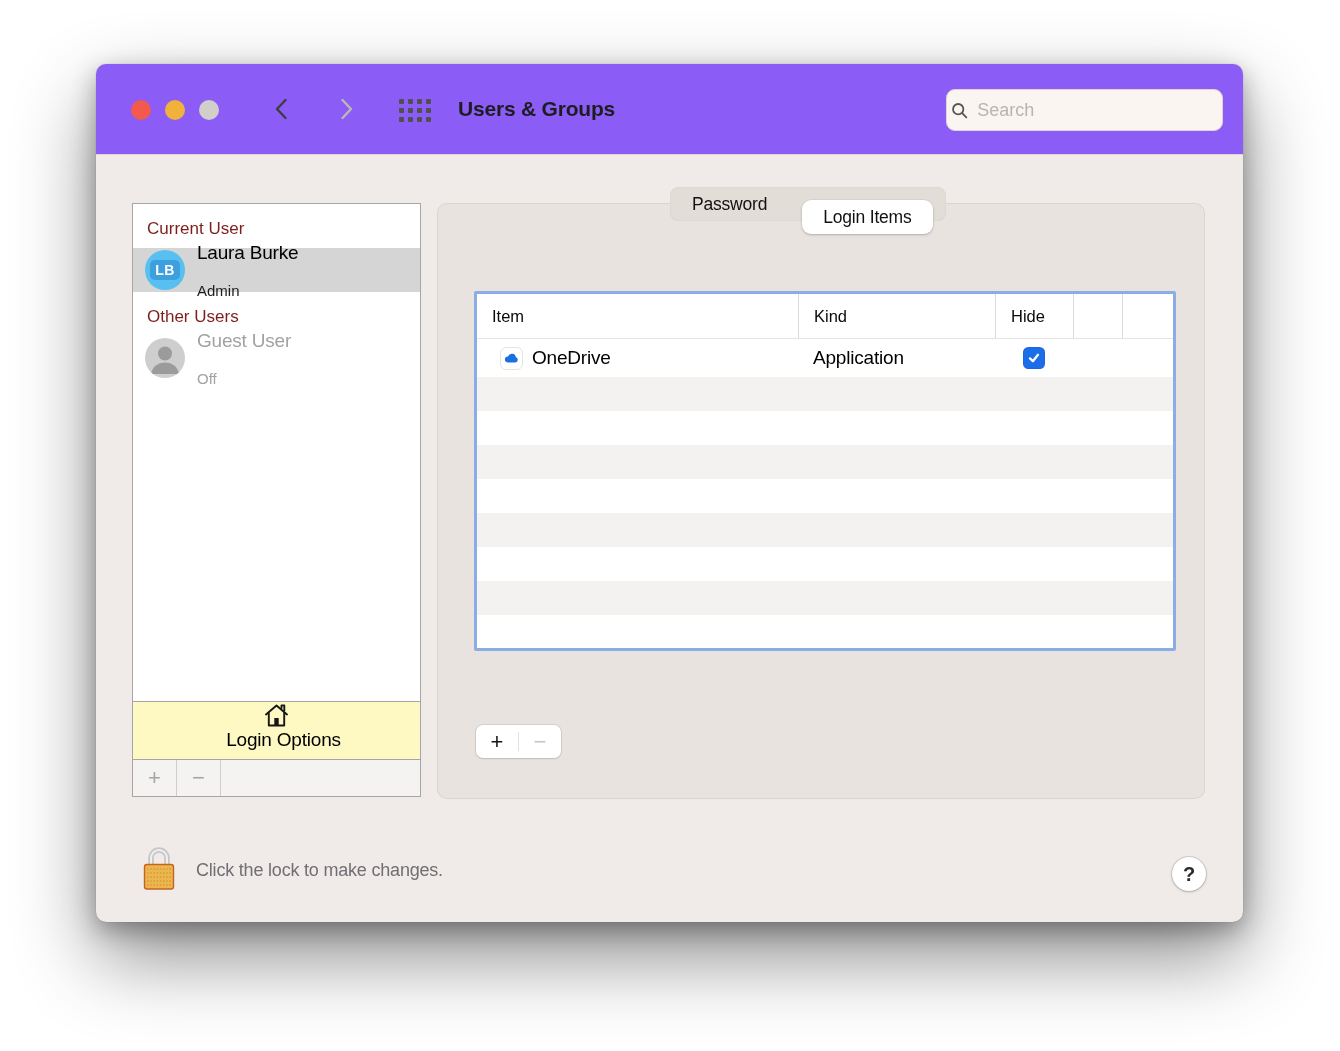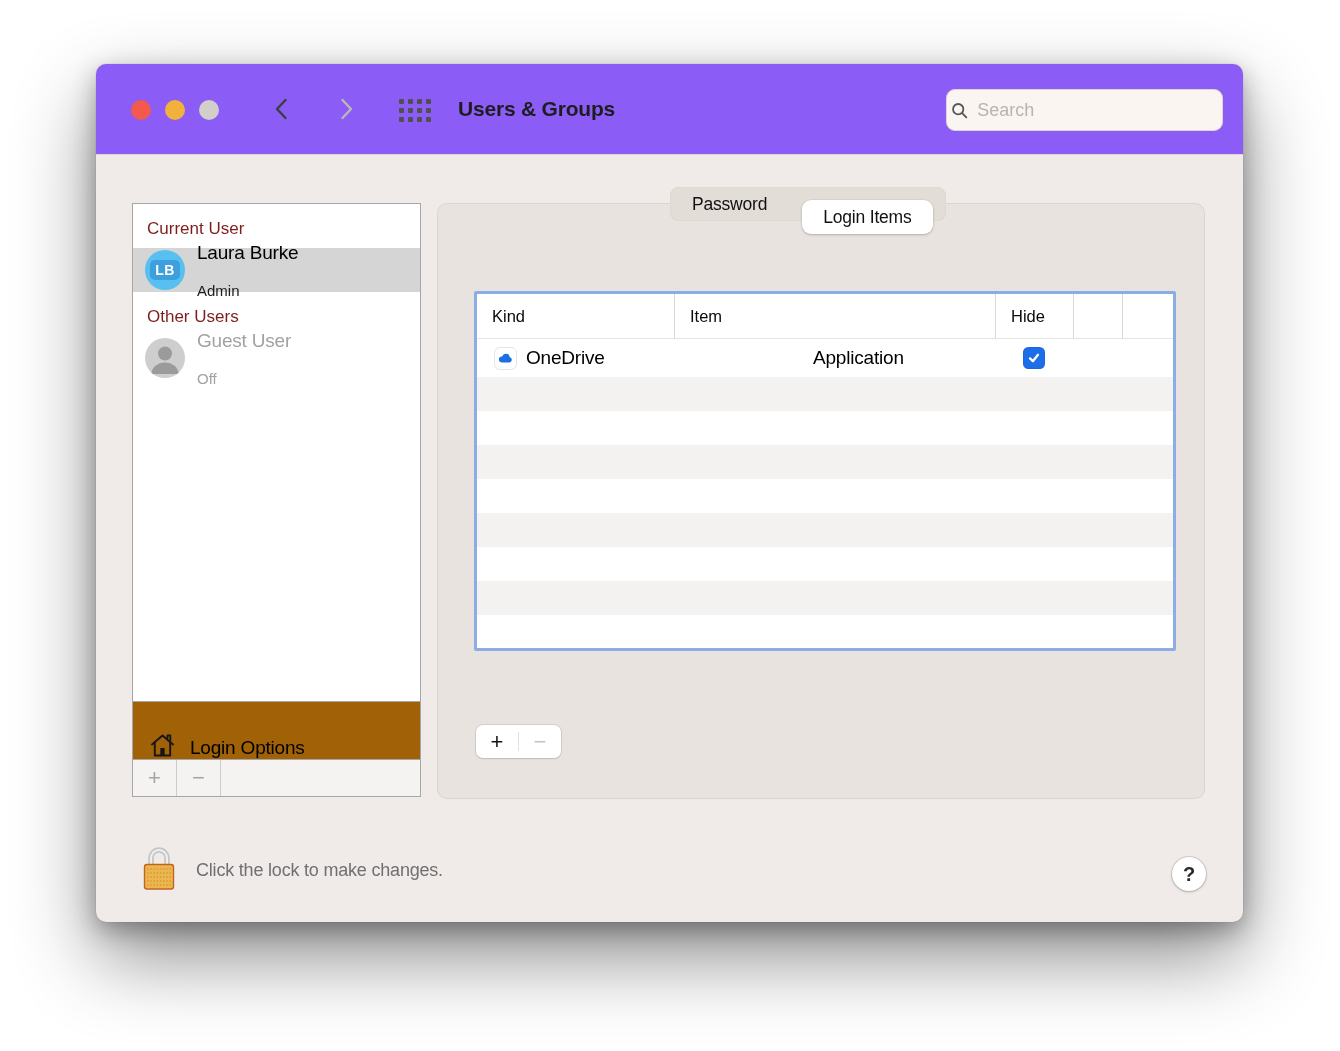--- a/index.html
+++ b/index.html
@@ -33,40 +33,40 @@
   .user-row { display:flex; align-items:center; height:44px; padding:0 12px; }
   .user-row.selected { background:#d5d5d5; }
   .avatar { width:40px; height:40px; border-radius:50%; flex:0 0 40px; overflow:hidden; position:relative; }
   .avatar-lb { background:#58c0f1; display:flex; align-items:center; justify-content:center; }
   .avatar-lb .initials { background:rgba(30,120,200,.45); color:#fff; font-size:14px; font-weight:700; padding:2px 5px; border-radius:5px; letter-spacing:.3px; }
   .avatar-guest { background:#cecece; }
   .user-meta { margin-left:12px; }
   .user-name { font-size:19px; color:#000000; letter-spacing:-.2px; }
   .user-sub  { font-size:15px; color:#1c1c1e; margin-top:18px; }
   .dim .user-name, .dim .user-sub { color:#a2a2a2; }
-  .login-opts { position:absolute; left:0; bottom:37px; width:100%; height:58px; border-top:1px solid #a6a6a6; display:flex; align-items:flex-end; padding:0 16px; background:#a16207; }
+  .login-opts { position:absolute; left:0; bottom:37px; width:100%; height:58px; border-top:1px solid #a6a6a6; display:flex; align-items:center; padding:0 16px; background:#fef9c3;flex-direction:column; }
   .login-opts .label { margin-left:14px; font-size:19px; color:#000; letter-spacing:-.2px; }
   .side-bbar { position:absolute; left:0; bottom:0; width:100%; height:37px; border-top:1px solid #a6a6a6; background:#f4f3f1; display:flex; }
   .side-bbar .cell { width:44px; display:flex; align-items:center; justify-content:center; border-right:1px solid #cfcdca; color:#a7a5a2; font-size:22px; line-height:1; }
 
   
   .groupbox { position:absolute; left:341px; top:139px; width:768px; height:596px; background:#e9e3e0; border:1px solid rgba(0,0,0,.06); border-radius:10px; }
   .tabs { position:absolute; left:574px; top:123px; height:34px; display:flex; background:#e3ddd8; border-radius:9px; box-shadow:inset 0 0 1px rgba(0,0,0,.18); z-index:3; }
   .tab { height:34px; display:flex; align-items:center; justify-content:center; font-size:17.5px; color:#111; padding:0 22px; border-radius:9px; letter-spacing:-.2px; }
   .tab.active { background:#ffffff; border-radius:9px; margin:13px; padding:0 21px; box-shadow:0 1px 2.5px rgba(0,0,0,.22), 0 0 0 .5px rgba(0,0,0,.05); }
 
   .intro { position:absolute; left:382px; top:193px; font-size:19.5px; color:#060606; letter-spacing:-.2px; }
 
   .logintable { position:absolute; left:378px; top:227px; width:702px; height:360px; background:#ffffff; border:3px solid #8aade5; border-radius:2px; }
   .lt-header { display:flex; height:45px; align-items:stretch; border-bottom:1px solid #e4e4e4; }
   .lt-th { display:flex; align-items:center; font-size:16.5px; color:#0a0a0a; padding-left:15px; }
   .lt-th + .lt-th { border-left:1px solid #d9d9d9; }
   .col-item { width:321px; } .col-kind { width:197px; } .col-hide { width:78px; } .col-x1 { width:49px; } .col-x2 { flex:1; }
   .lt-row { display:flex; align-items:center; height:38px; background:#fff; }
-  .cell-item { width:321px; display:flex; padding-left:17px; }
+  .cell-item { width:321px; display:flex; padding-left:23px; }
   .cell-kind { width:197px; padding-left:15px; font-size:19px; color:#000; letter-spacing:-.2px; }
   .cell-hide { width:78px; display:flex; justify-content:center; }
   .app-icon { width:23px; height:23px; background:#fff; border:1px solid #e4e4e4; border-radius:6px; display:flex; align-items:center; justify-content:center; margin-right:9px; }
   .item-label { font-size:19px; color:#000; letter-spacing:-.2px; }
   .checkbox { width:22px; height:22px; background:#1b6ee8; border-radius:5.5px; display:flex; align-items:center; justify-content:center; box-shadow:inset 0 0 0 .5px rgba(0,0,0,.1); }
   .stripe { height:34px; } .stripe.g { background:#f3f2f1; }
   .stripe.last { height:37px; }
 
   .hint { position:absolute; left:382px; top:600px; width:700px; font-size:17px; line-height:24px; color:#111; letter-spacing:-.1px; }
   .addrem { position:absolute; left:380px; top:661px; height:33px; display:flex; align-items:center; background:#fff; border-radius:7px; box-shadow:0 0 0 1px rgba(0,0,0,.08), 0 1px 2px rgba(0,0,0,.10); }
@@ -173,22 +173,22 @@
   <div class="groupbox"></div>
 
   <div class="tabs">
     <div class="tab">Password</div>
     <div class="tab active">Login Items</div>
   </div>
 
 
   <div class="logintable">
     <div class="lt-header">
+      <div class="lt-th col-item">Item</div>
       <div class="lt-th col-kind">Kind</div>
-      <div class="lt-th col-item">Item</div>
       <div class="lt-th col-hide">Hide</div>
       <div class="lt-th col-x1"></div>
       <div class="lt-th col-x2"></div>
     </div>
     <div class="lt-row">
       <div class="cell-item">
         <span class="app-icon">
           <svg width="17" height="17" viewBox="0 0 24 24">
               <path d="M6.6 17.5 h10.8 a3.6 3.6 0 0 0 .7-7.1 a5.6 5.6 0 0 0-10.9-1.3 A4.1 4.1 0 0 0 6.6 17.5 z" fill="#1b6fe4"></path>
             </svg>

